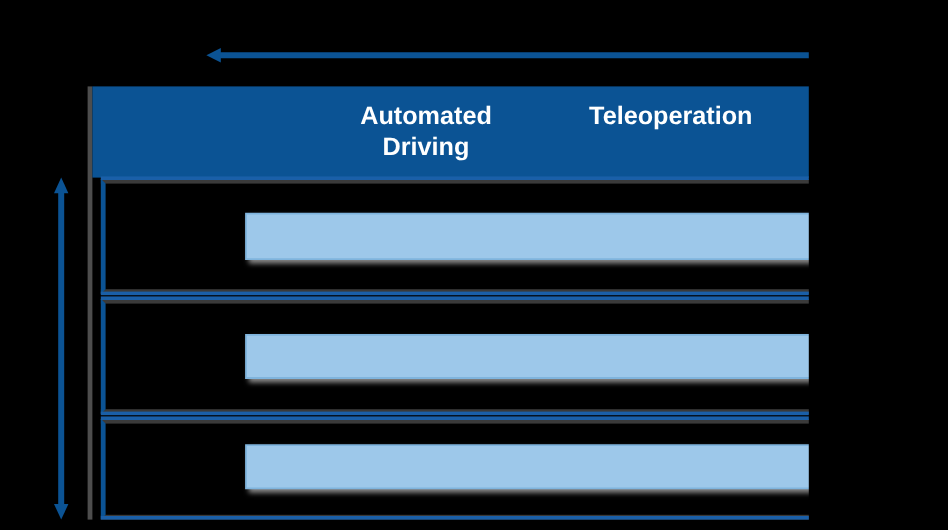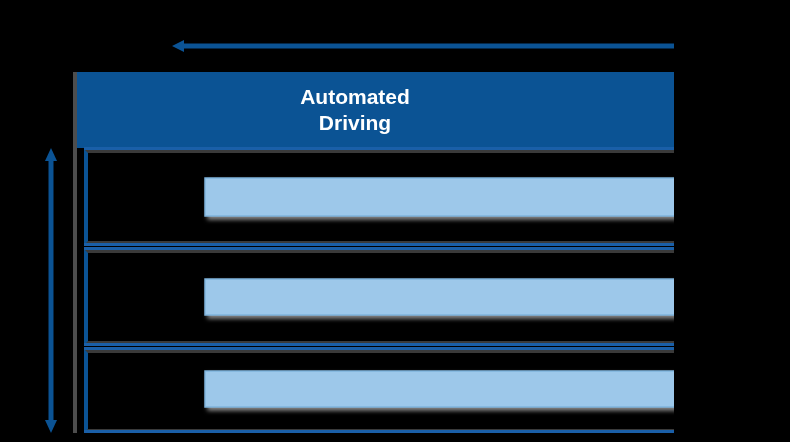--- a/index.html
+++ b/index.html
@@ -125,20 +125,21 @@
       <polygon points="9,0 3,13 15,13" fill="#0b5394"></polygon>
       <polygon points="9,285 3,272 15,272" fill="#0b5394"></polygon>
     </svg>
   </div>
 
   <div id="left-rail"></div>
 
   <div id="header-band">
     <div class="col-head" id="col-head-0">Automated
 Driving</div>
+    <div class="col-head" id="col-head-1">Teleoperation</div>
     <div class="col-head" id="col-head-2">Mobilität</div>
   </div>
 
   <div class="row-box" id="row-0"></div>
   <div class="row-box" id="row-1"></div>
   <div class="row-box" id="row-2"></div>
 
   <div class="row-rule" style="top:147px;"></div>
   <div class="row-rule" style="top:243px;"></div>
   <div class="row-rule" style="top:247px;"></div>

